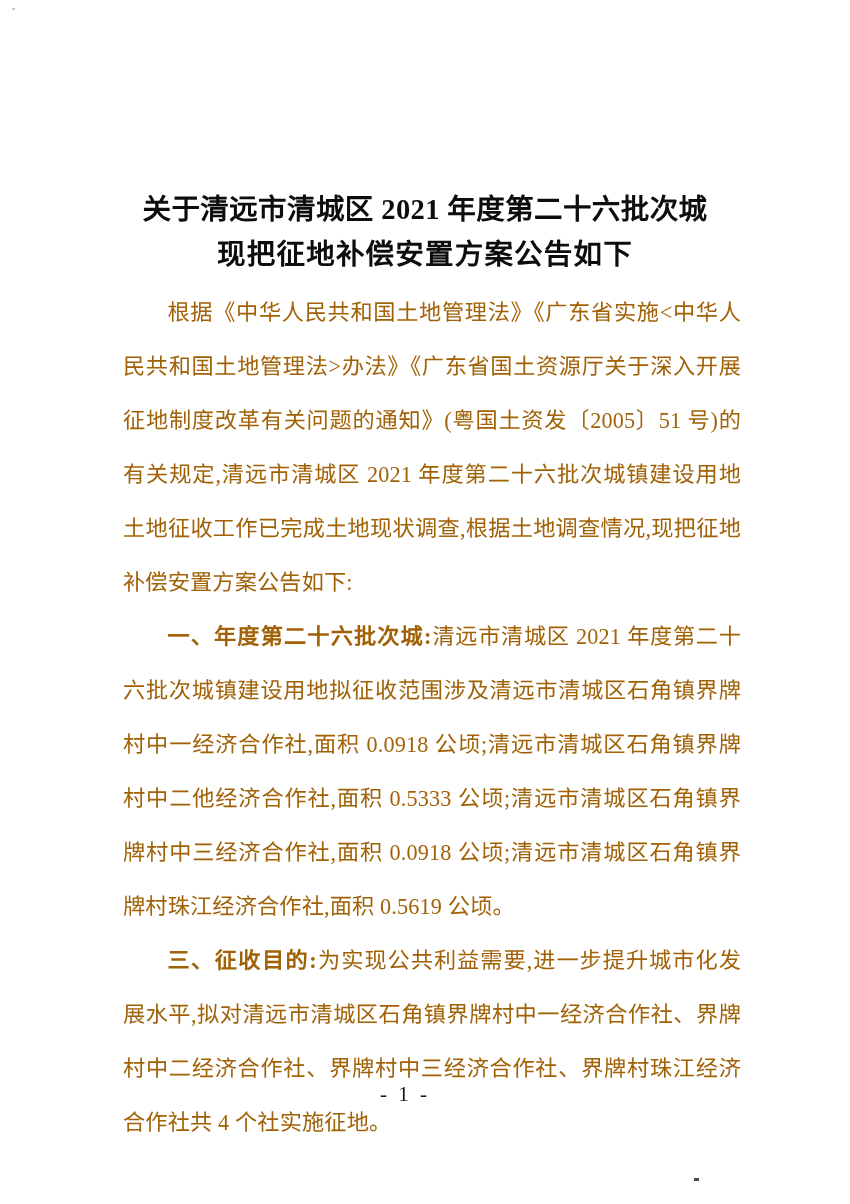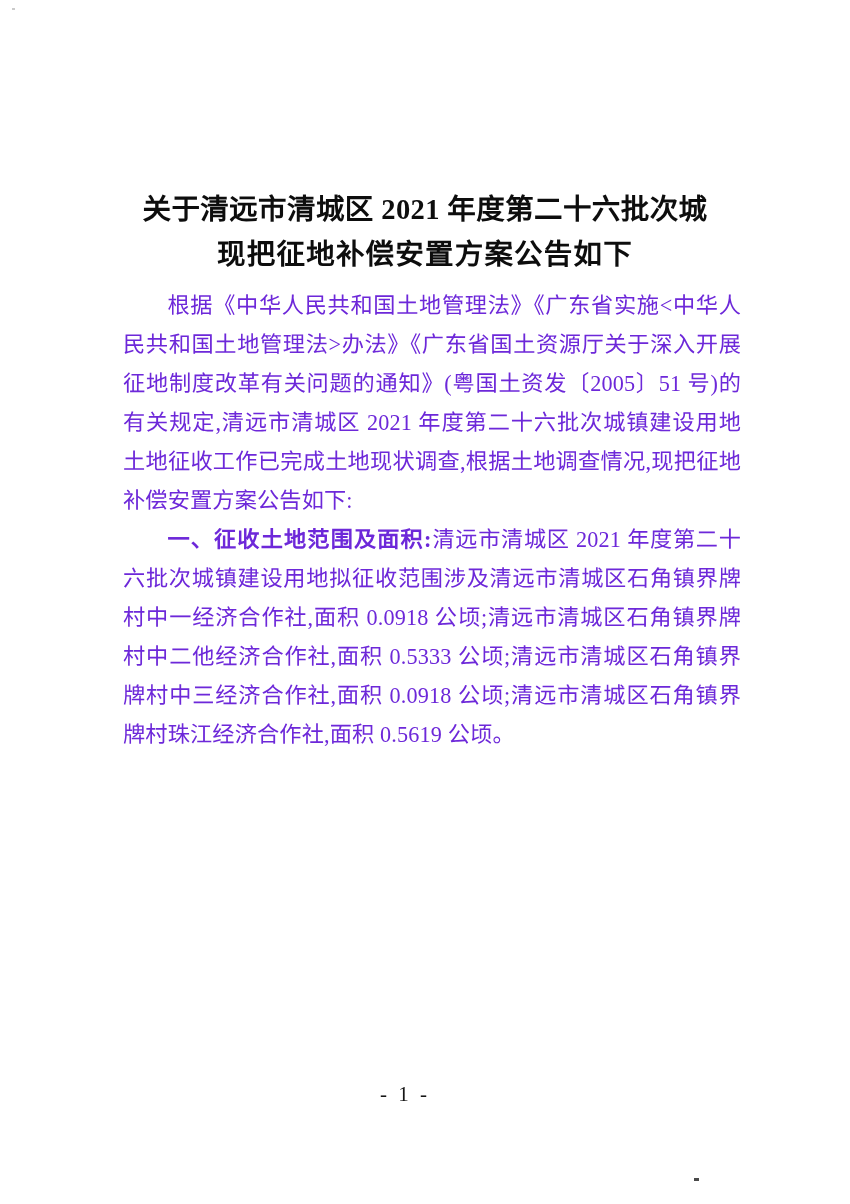--- a/index.html
+++ b/index.html
@@ -45,26 +45,26 @@
   
   .body-block {
     position: absolute;
     left: 123px;
     top: 286px;
     width: 618px;
   }
 
   .para {
     font-size: 22.2px;
-    line-height: 39px;
+    line-height: 54px;
     letter-spacing: 0.15px;
     text-align: justify;
     text-justify: inter-ideograph;
     margin: 0;
-    color: #6d28d9;
+    color: #a16207;
     text-indent: 2em;
   }
   .para + .para {
     margin-top: 0;
   }
 
   .para .lead {
     font-weight: bold;
     letter-spacing: 0.6px;
   }
@@ -105,24 +105,27 @@
     <span class="tline tline-2">现把征地补偿安置方案公告如下</span>
   </h1>
 
   <div class="body-block">
 
     <p class="para">
       <span>根据《中华人民共和国土地管理法》《广东省实施&lt;中华人民共和国土地管理法&gt;办法》《广东省国土资源厅关于深入开展征地制度改革有关问题的通知》(粤国土资发〔2005〕51 号)的有关规定,清远市清城区 2021 年度第二十六批次城镇建设用地土地征收工作已完成土地现状调查,根据土地调查情况,现把征地补偿安置方案公告如下:</span>
     </p>
 
     <p class="para">
-      <span class="lead">一、征收土地范围及面积:</span><span>清远市清城区 2021 年度第二十六批次城镇建设用地拟征收范围涉及清远市清城区石角镇界牌村中一经济合作社,面积 0.0918 公顷;清远市清城区石角镇界牌村中二他经济合作社,面积 0.5333 公顷;清远市清城区石角镇界牌村中三经济合作社,面积 0.0918 公顷;清远市清城区石角镇界牌村珠江经济合作社,面积 0.5619 公顷。</span>
+      <span class="lead">一、年度第二十六批次城:</span><span>清远市清城区 2021 年度第二十六批次城镇建设用地拟征收范围涉及清远市清城区石角镇界牌村中一经济合作社,面积 0.0918 公顷;清远市清城区石角镇界牌村中二他经济合作社,面积 0.5333 公顷;清远市清城区石角镇界牌村中三经济合作社,面积 0.0918 公顷;清远市清城区石角镇界牌村珠江经济合作社,面积 0.5619 公顷。</span>
     </p>
 
 
+    <p class="para">
+      <span class="lead">三、征收目的:</span><span>为实现公共利益需要,进一步提升城市化发展水平,拟对清远市清城区石角镇界牌村中一经济合作社、界牌村中二经济合作社、界牌村中三经济合作社、界牌村珠江经济合作社共 4 个社实施征地。</span>
+    </p>
 
   </div>
 
   <div class="page-number">- 1 -</div>
 
   <div class="speck speck-a"></div>
 
 </div>
 
 </body></html>

